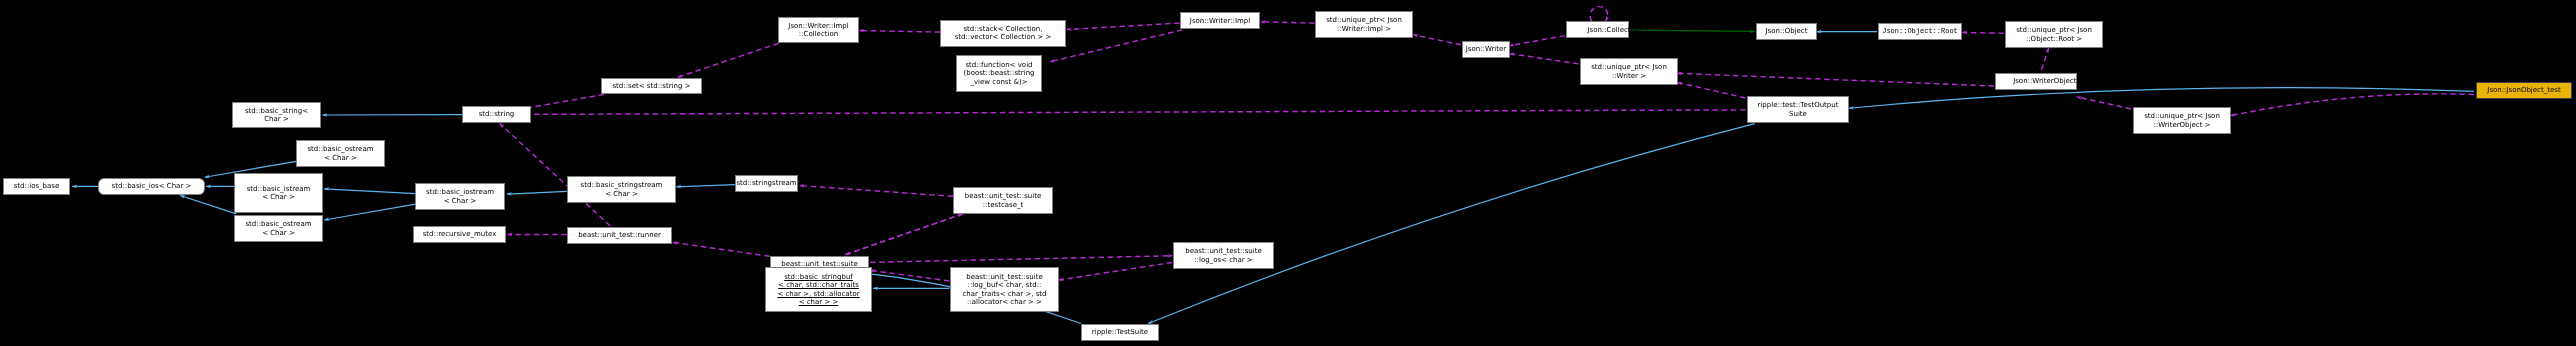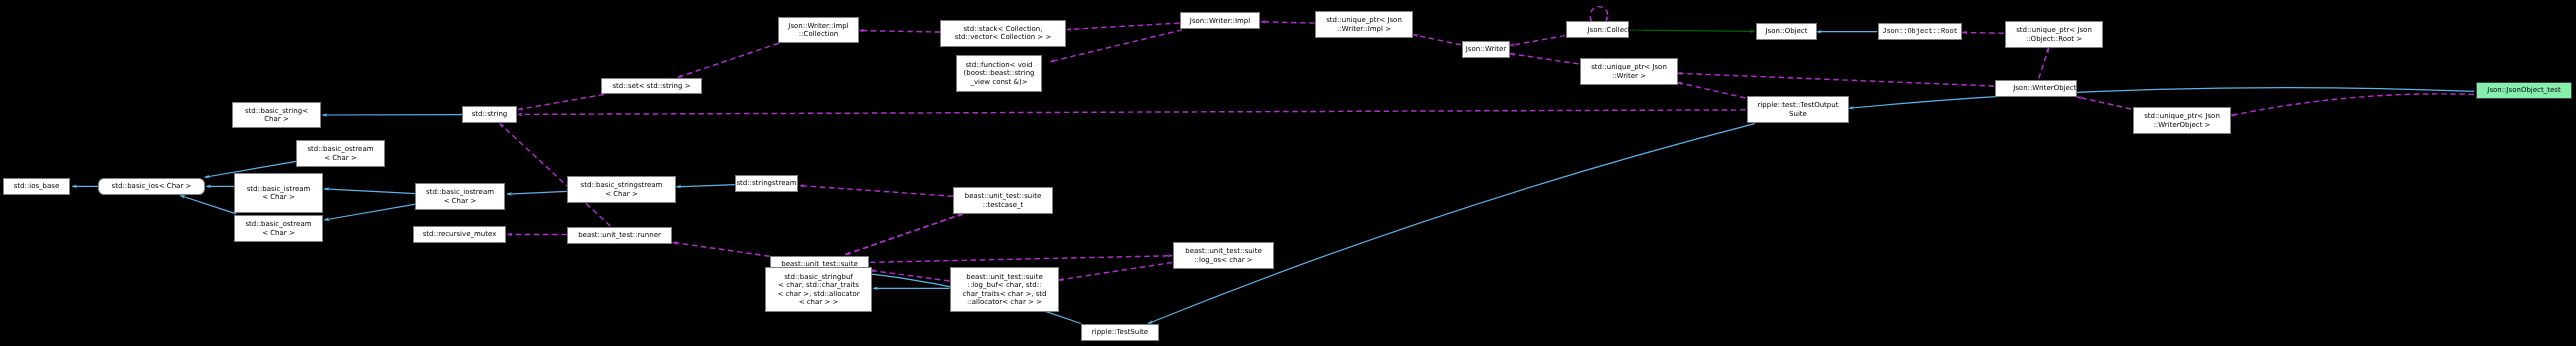--- a/index.html
+++ b/index.html
@@ -3,21 +3,21 @@
 <meta charset="utf-8">
 <title>Collaboration diagram</title>
 <style>
   html,body{margin:0;padding:0;background:#000;}
   #canvas{position:relative;width:2576px;height:346px;background:#000;overflow:hidden;
           font-family:"DejaVu Sans","Liberation Sans",sans-serif;}
   #edges{position:absolute;left:0;top:0;width:2576px;height:346px;}
   .node{position:absolute;box-sizing:border-box;background:#ffffff;border:0.6px solid #808080;
         color:#000000;display:flex;align-items:center;justify-content:center;text-align:center;
         font-size:7px;line-height:1.18;padding:1.2px 2.4px;white-space:pre-line;z-index:5;}
-  .node.focus{background:#86efac;border:0.6px solid #404040;}
+  .node.focus{background:#eab308;border:0.6px solid #404040;}
 </style>
 </head>
 <body>
 
 <div id="canvas">
   <svg id="edges" xmlns="http://www.w3.org/2000/svg" viewBox="0 0 4224 568">
       <defs>
         <marker id="arrow-public_inheritance" markerWidth="9" markerHeight="9" refX="8" refY="3" orient="auto" markerUnits="userSpaceOnUse">
           <path d="M0,0 L9,3 L0,6 L2.4,3 Z" fill="#5ab4ed"></path>
         </marker>
@@ -77,32 +77,32 @@
 &lt; Char &gt;</div>
     <div class="node" style="left: 234px; top: 215px; width: 89px; height: 27px;">std::basic_ostream
 &lt; Char &gt;</div>
     <div class="node" style="left: 232px; top: 102px; width: 89px; height: 25.6px;">std::basic_string&lt;
 Char &gt;</div>
     <div class="node" style="left: 296px; top: 140px; width: 89px; height: 27px;">std::basic_ostream
 &lt; Char &gt;</div>
     <div class="node" style="left: 415px; top: 183px; width: 90px; height: 27px;">std::basic_iostream
 &lt; Char &gt;</div>
     <div class="node" style="left: 413px; top: 226px; width: 93px; height: 16.5px;">std::recursive_mutex</div>
-    <div class="node" style="left: 462px; top: 106px; width: 55px; height: 17px;">std::string</div>
+    <div class="node" style="left: 462px; top: 106px; width: 69px; height: 17px;">std::string</div>
     <div class="node" style="left: 567px; top: 176px; width: 109px; height: 27px;">std::basic_stringstream
 &lt; Char &gt;</div>
     <div class="node" style="left: 567px; top: 227px; width: 105px; height: 16.5px;">beast::unit_test::runner</div>
     <div class="node" style="left: 601px; top: 78px; width: 101px; height: 16px;">std::set&lt; std::string &gt;</div>
     <div class="node" style="left: 735px; top: 175px; width: 63px; height: 17px; text-align: right;">std::stringstream</div>
     <div class="node" style="left: 778px; top: 17px; width: 81px; height: 25.6px;">Json::Writer::Impl
 ::Collection</div>
     <div class="node" style="left: 770px; top: 256px; width: 99px; height: 16.5px;">beast::unit_test::suite</div>
     <div class="node" style="left: 953px; top: 187px; width: 100px; height: 27px;">beast::unit_test::suite
 ::testcase_t</div>
-    <div class="node" style="left: 765px; top: 267px; width: 107px; height: 45px;">std::basic_stringbuf
+    <div class="node" style="left: 765px; top: 267px; width: 107px; height: 45px; text-decoration: underline;">std::basic_stringbuf
 &lt; char, std::char_traits
 &lt; char &gt;, std::allocator
 &lt; char &gt; &gt;</div>
     <div class="node" style="left: 950px; top: 267px; width: 109px; height: 45px;">beast::unit_test::suite
 ::log_buf&lt; char, std::
 char_traits&lt; char &gt;, std
 ::allocator&lt; char &gt; &gt;</div>
     <div class="node" style="left: 940px; top: 19.5px; width: 126px; height: 27.4px;">std::stack&lt; Collection,
 std::vector&lt; Collection &gt; &gt;</div>
     <div class="node" style="left: 956px; top: 55px; width: 86px; height: 37px;">std::function&lt; void
@@ -117,18 +117,18 @@
     <div class="node" style="left: 1462px; top: 41px; width: 48px; height: 17px;">Json::Writer</div>
     <div class="node" style="left: 1566px; top: 21.3px; width: 63px; height: 17px; padding-left: 36px;">Json::Collection</div>
     <div class="node" style="left: 1580px; top: 58px; width: 98px; height: 27px;">std::unique_ptr&lt; Json
 ::Writer &gt;</div>
     <div class="node" style="left: 1747px; top: 96px; width: 102px; height: 27px;">ripple::test::TestOutput
 Suite</div>
     <div class="node" style="left: 1756px; top: 23px; width: 61px; height: 17px;">Json::Object</div>
     <div class="node" style="left: 1878px; top: 23px; width: 84px; height: 17px; font-family: Liberation Mono, monospace;">Json::Object::Root</div>
     <div class="node" style="left: 2005px; top: 21px; width: 98px; height: 27px;">std::unique_ptr&lt; Json
 ::Object::Root &gt;</div>
-    <div class="node" style="left: 1995px; top: 80px; width: 82px; height: 17px; padding-left: 20px;">Json::WriterObject</div>
+    <div class="node" style="left: 1995px; top: 73px; width: 82px; height: 17px; padding-left: 20px;">Json::WriterObject</div>
     <div class="node" style="left: 2133px; top: 107px; width: 98px; height: 27px;">std::unique_ptr&lt; Json
 ::WriterObject &gt;</div>
     <div class="node focus" style="left: 2476px; top: 82px; width: 96px; height: 17px;">Json::JsonObject_test</div>
   </div>
 
 
 </body></html>

